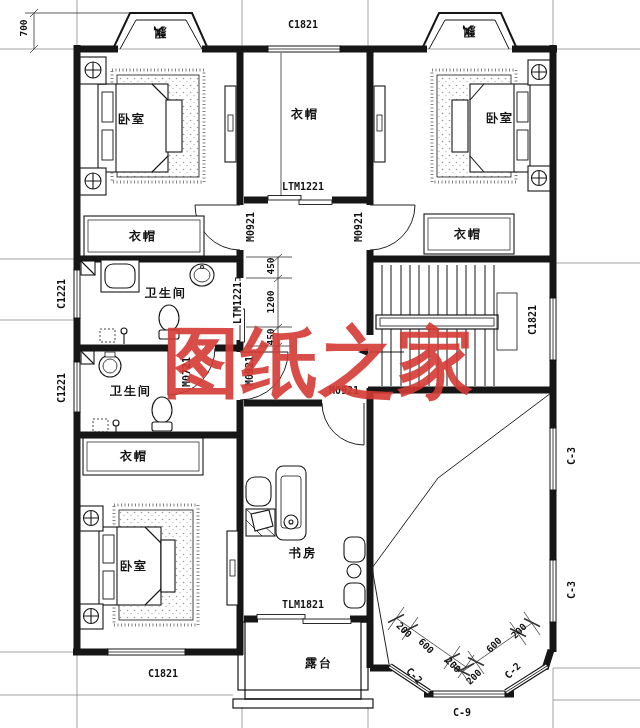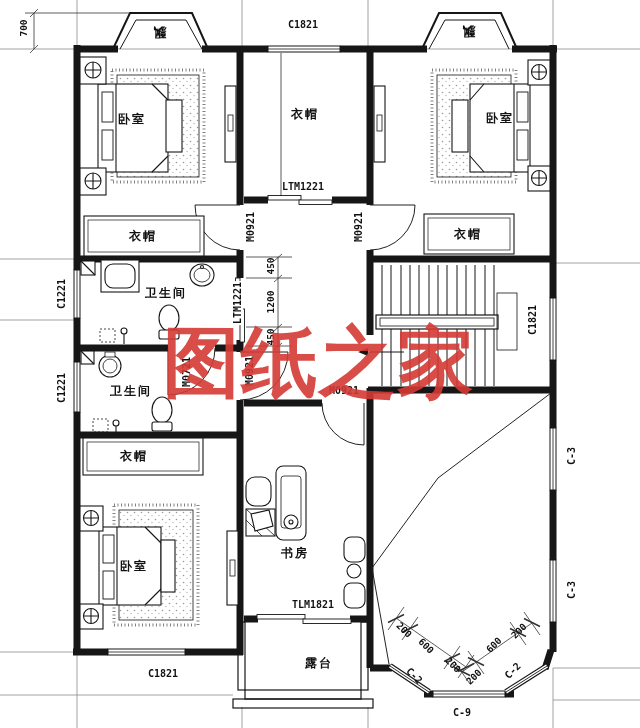--- a/index.html
+++ b/index.html
@@ -322,22 +322,22 @@
       <div class="label code" style="left: 533px; top: 320px; transform: translate(-50%, -50%) rotate(-90deg);">C1821</div>
       <div class="label code" style="left: 62px; top: 388px; transform: translate(-50%, -50%) rotate(-90deg);">C1221</div>
       <div class="label room" style="left: 131px; top: 391px; transform: translate(-50%, -50%);">卫生间</div>
       <div class="label code on-wall" style="left: 187px; top: 372px; transform: translate(-50%, -50%) rotate(-90deg);">M0721</div>
       <div class="label code on-wall" style="left: 250px; top: 371px; transform: translate(-50%, -50%) rotate(-90deg);">M0921</div>
       <div class="label code on-wall" style="left: 344px; top: 391px; transform: translate(-50%, -50%);">M0921</div>
       <div class="label room" style="left: 134px; top: 456px; transform: translate(-50%, -50%);">衣帽</div>
       <div class="label code" style="left: 572px; top: 456px; transform: translate(-50%, -50%) rotate(-90deg);">C-3</div>
       <div class="label code" style="left: 572px; top: 590px; transform: translate(-50%, -50%) rotate(-90deg);">C-3</div>
       <div class="label room" style="left: 134px; top: 566px; transform: translate(-50%, -50%);">卧室</div>
-      <div class="label room" style="left: 295px; top: 553px; transform: translate(-50%, -50%);">书房</div>
-      <div class="label code" style="left: 313px; top: 605px; transform: translate(-50%, -50%);">TLM1821</div>
+      <div class="label room" style="left: 303px; top: 553px; transform: translate(-50%, -50%);">书房</div>
+      <div class="label code" style="left: 303px; top: 605px; transform: translate(-50%, -50%);">TLM1821</div>
       <div class="label room" style="left: 319px; top: 663px; transform: translate(-50%, -50%);">露台</div>
       <div class="label code" style="left: 163px; top: 674px; transform: translate(-50%, -50%);">C1821</div>
       <div class="label code" style="left: 462px; top: 713px; transform: translate(-50%, -50%);">C-9</div>
       <div class="label dim" style="left: 404px; top: 630px; transform: translate(-50%, -50%) rotate(45deg);">200</div>
       <div class="label dim" style="left: 426px; top: 646px; transform: translate(-50%, -50%) rotate(45deg);">600</div>
       <div class="label dim" style="left: 453px; top: 665px; transform: translate(-50%, -50%) rotate(45deg);">200</div>
       <div class="label code" style="left: 414px; top: 676px; transform: translate(-50%, -50%) rotate(45deg);">C-2</div>
       <div class="label dim" style="left: 474px; top: 677px; transform: translate(-50%, -50%) rotate(-45deg);">200</div>
       <div class="label dim" style="left: 494px; top: 645px; transform: translate(-50%, -50%) rotate(-45deg);">600</div>
       <div class="label dim" style="left: 519px; top: 631px; transform: translate(-50%, -50%) rotate(-45deg);">200</div>

